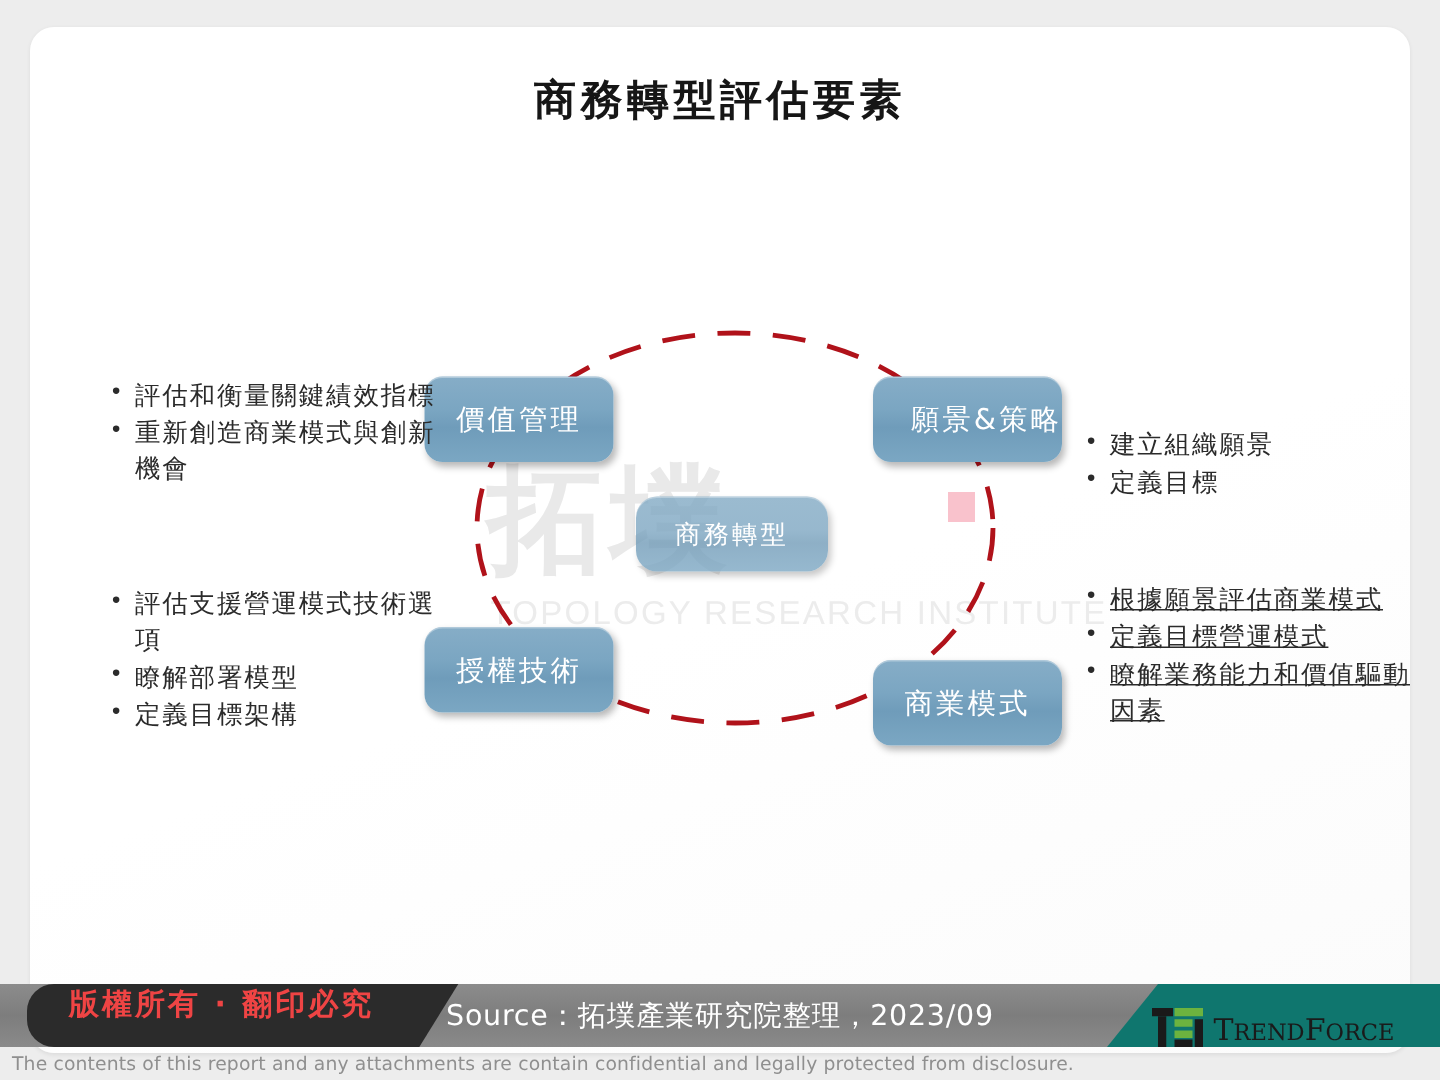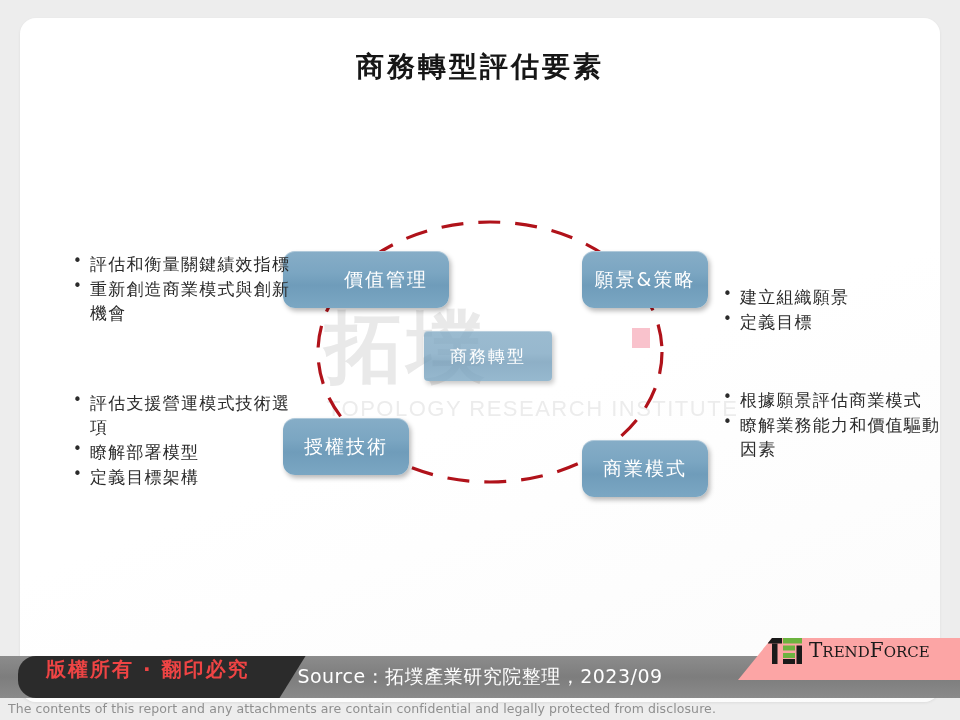--- a/index.html
+++ b/index.html
@@ -99,32 +99,32 @@
     background: linear-gradient(to bottom, #86adc7 0%, #7ba6c2 38%, #6f9cba 60%, #7ba7c3 100%);
     box-shadow: 2px 3px 5px rgba(0,0,0,0.28), inset 0 1px 0 rgba(255,255,255,0.35);
     display: flex;
     align-items: center;
     justify-content: center;
     color: #ffffff;
     font-size: 19px;
     letter-spacing: 2px;
     font-family: "DejaVu Sans", "Liberation Sans", sans-serif;
   }
-  .node-vm   { left: 263px; top: 233px; width: 126px; height: 57px; padding-left: 40px; }
-  .node-vs   { left: 562px; top: 233px; width: 126px; height: 57px; }
+  .node-vm   { left: 263px; top: 233px; width: 126px; height: 57px; }
+  .node-vs   { left: 562px; top: 233px; width: 126px; height: 57px; justify-content: flex-end; }
   .node-lt   { left: 263px; top: 400px; width: 126px; height: 57px; }
   .node-bm   { left: 562px; top: 400px; width: 126px; height: 57px; margin-top: 22px; }
 
   .node-center {
     position: absolute;
     left: 404px;
     top: 313px;
     width: 128px;
     height: 50px;
-    border-radius: 4px;
+    border-radius: 14px;
     background: linear-gradient(to bottom, rgba(130,170,196,0.80) 0%, rgba(122,164,192,0.78) 45%, rgba(110,153,182,0.78) 62%, rgba(124,167,195,0.80) 100%);
     box-shadow: 2px 3px 5px rgba(0,0,0,0.22), inset 0 1px 0 rgba(255,255,255,0.30);
     display: flex;
     align-items: center;
     justify-content: center;
     color: #ffffff;
     font-size: 17px;
     letter-spacing: 2px;
     font-family: "DejaVu Sans", "Liberation Sans", sans-serif;
   }
@@ -151,21 +151,21 @@
     content: "•";
     position: absolute;
     left: -17px;
     top: -1px;
     font-size: 15px;
     color: #2b2b2b;
   }
   .bl-tl { left: 50px;  top: 208px; width: 225px; margin-top: 26px; }
   .bl-bl { left: 50px;  top: 373px; width: 225px; }
   .bl-tr { left: 700px; top: 223px; width: 230px; margin-top: 44px; }
-  .bl-br { left: 700px; top: 370px; width: 235px; }
+  .bl-br { left: 700px; top: 370px; width: 235px; text-decoration: underline; }
 
   
   .footer-band {
     position: absolute;
     left: 0;
     bottom: 22px;
     width: 960px;
     height: 42px;
     background: linear-gradient(to bottom, #8c8c8c 0%, #7d7d7d 50%, #8a8a8a 100%);
   }
@@ -197,27 +197,27 @@
     align-items: center;
     justify-content: center;
     color: #ffffff;
     font-size: 19px;
     letter-spacing: 0.5px;
     font-family: "DejaVu Sans", "Liberation Sans", sans-serif;
   }
   .logo-plate {
     position: absolute;
     right: 0;
-    bottom: 40px;
+    bottom: 22px;
     width: 222px;
     height: 42px;
-    background: #fca5a5;
+    background: #0f766e;
     clip-path: polygon(34px 0, 100% 0, 100% 100%, 0 100%);
     display: flex;
-    align-items: flex-start;
+    align-items: flex-end;
     padding-left: 30px;
     box-sizing: border-box;
   }
   .logo-mark {
     position: relative;
     width: 34px;
     height: 26px;
     margin-right: 7px;
     flex: none;
   }
@@ -295,20 +295,21 @@
   <div class="bullets bl-tr">
     <ul>
       <li>建立組織願景</li>
       <li>定義目標</li>
     </ul>
   </div>
 
   <div class="bullets bl-br">
     <ul>
       <li>根據願景評估商業模式</li>
+      <li>定義目標營運模式</li>
       <li>瞭解業務能力和價值驅動因素</li>
     </ul>
   </div>
 
 </div>
 
 <div class="footer-band"></div>
 
 <div class="footer-source">Source：拓墣產業研究院整理，2023/09</div>
 

